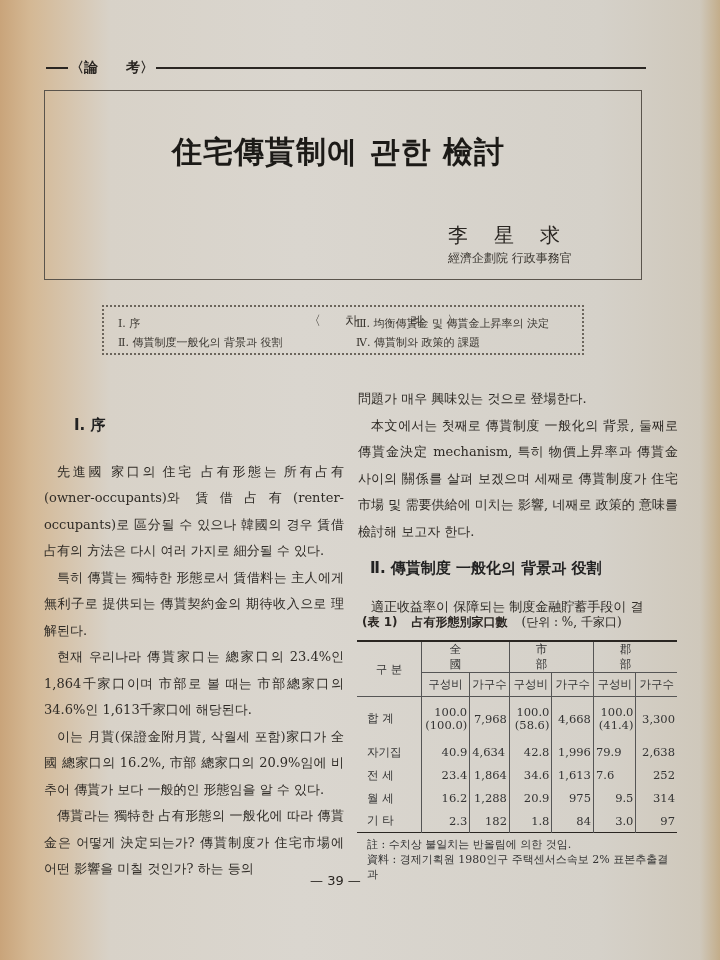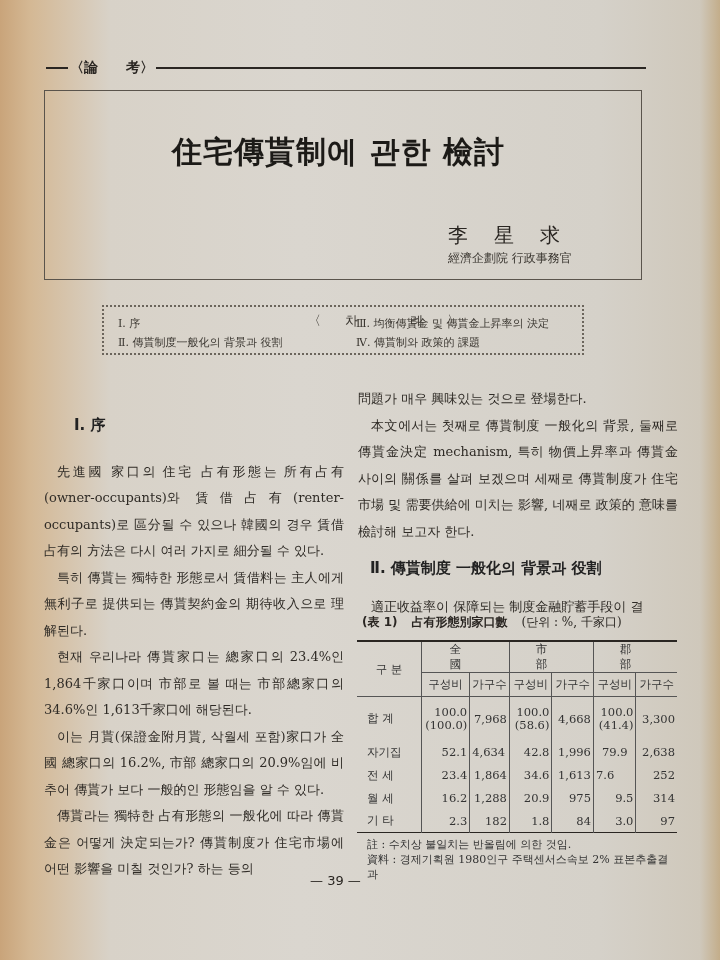--- a/index.html
+++ b/index.html
@@ -97,25 +97,25 @@
       <td style="border-right:1px solid #555; text-align:right;">7,968</td>
       <td style="border-right:1px solid #555; text-align:right; white-space:pre-line; line-height:13px;">100.0
 (58.6)</td>
       <td style="border-right:1px solid #555; text-align:right;">4,668</td>
       <td style="border-right:1px solid #555; text-align:right; white-space:pre-line; line-height:13px;">100.0
 (41.4)</td>
       <td style="text-align:right;">3,300</td>
     </tr>
     <tr style="height:23px;">
       <td style="border-right:1px solid #555; padding-left:10px;">자기집</td>
-      <td style="border-right:1px solid #555; text-align:right;">52.1</td>
+      <td style="border-right:1px solid #555; text-align:right;">40.9</td>
       <td style="border-right:1px solid #555; ">4,634</td>
       <td style="border-right:1px solid #555; text-align:right;">42.8</td>
       <td style="border-right:1px solid #555; text-align:right;">1,996</td>
-      <td style="border-right:1px solid #555; text-align:center;">79.9</td>
+      <td style="border-right:1px solid #555; text-align:left;">79.9</td>
       <td style="text-align:right;">2,638</td>
     </tr>
     <tr style="height:23px;">
       <td style="border-right:1px solid #555; padding-left:10px;">전 세</td>
       <td style="border-right:1px solid #555; text-align:right;">23.4</td>
       <td style="border-right:1px solid #555; text-align:right;">1,864</td>
       <td style="border-right:1px solid #555; text-align:right;">34.6</td>
       <td style="border-right:1px solid #555; text-align:right;">1,613</td>
       <td style="border-right:1px solid #555; text-align:left;">7.6</td>
       <td style="text-align:right;">252</td>

